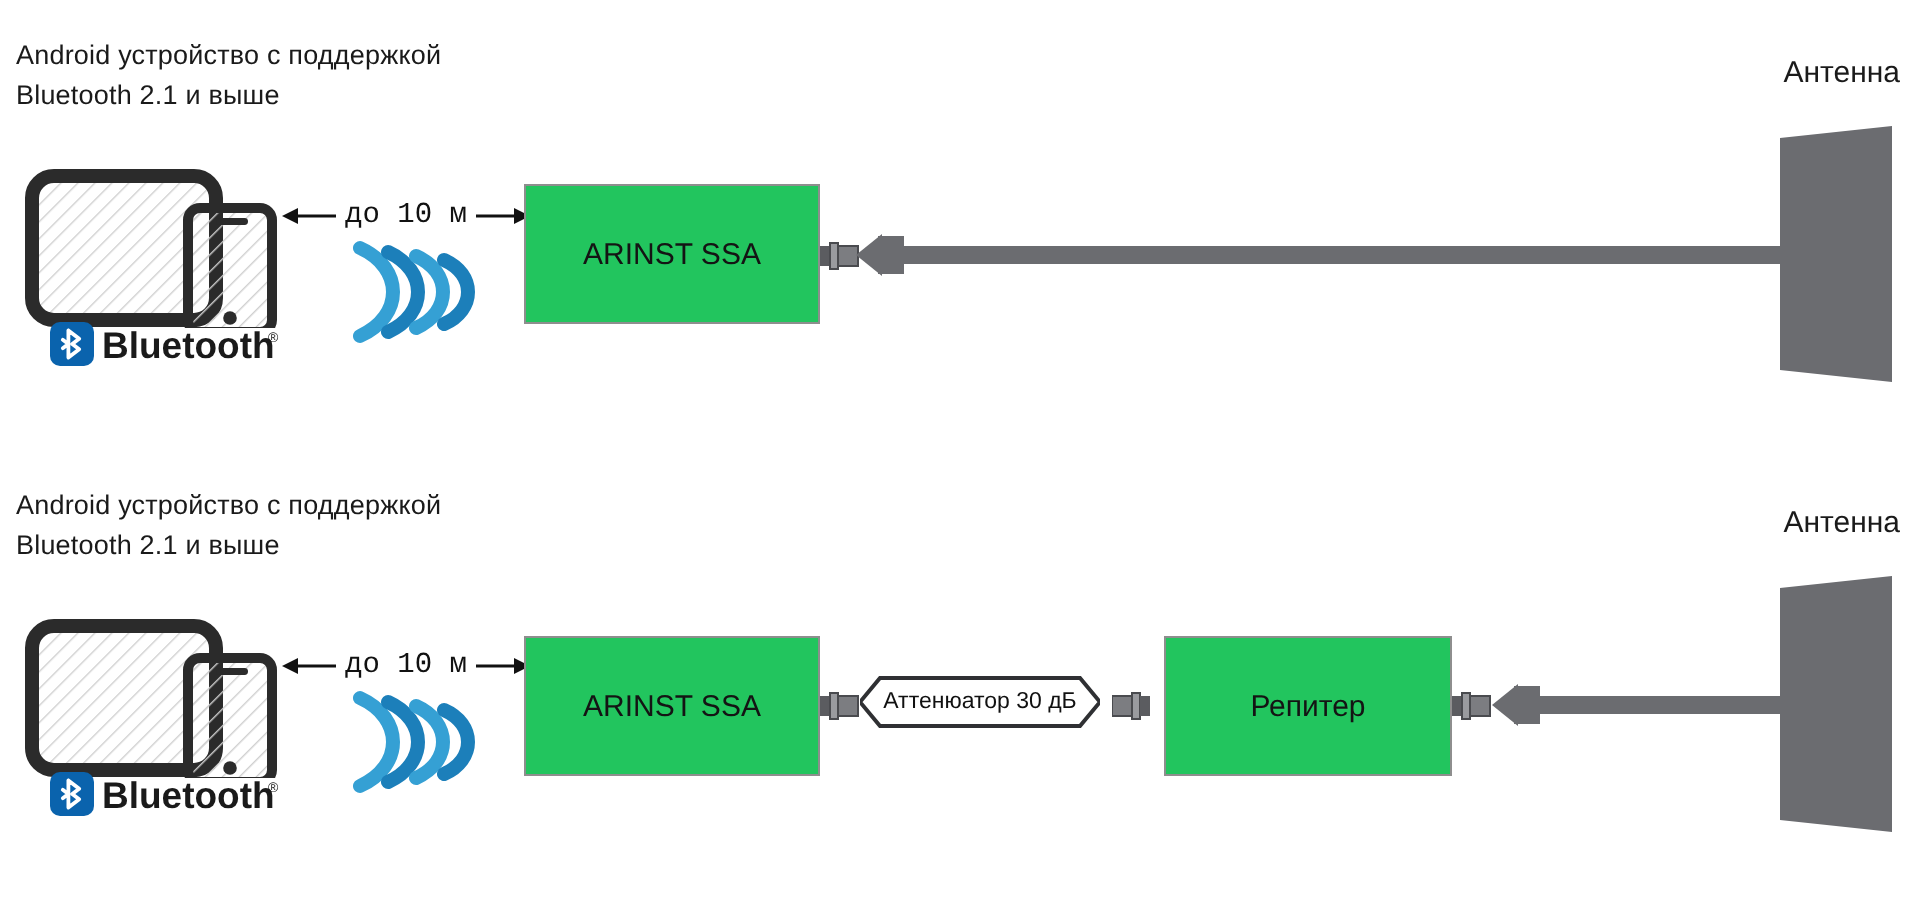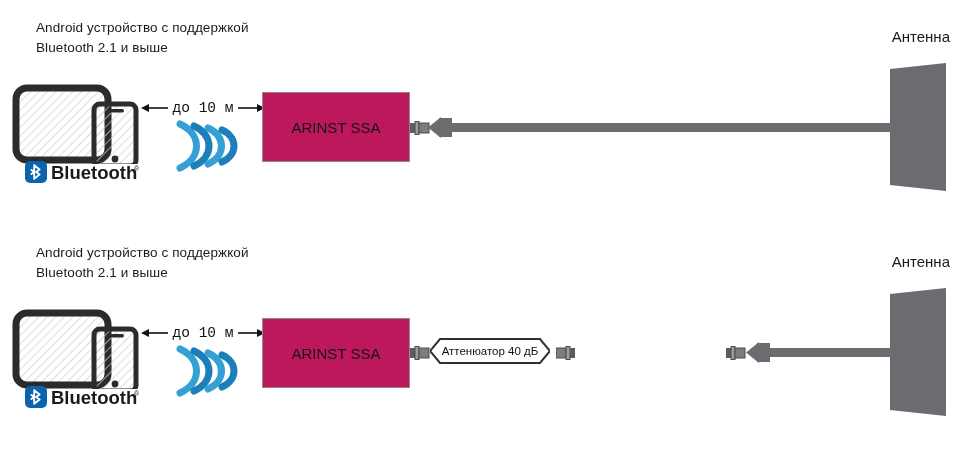--- a/index.html
+++ b/index.html
@@ -3,31 +3,31 @@
 <meta charset="utf-8">
 <style>
   html,body{margin:0;padding:0;background:#ffffff;}
   body{width:962px;height:449px;position:relative;overflow:hidden;
        font-family:"Liberation Sans","DejaVu Sans",sans-serif;color:#000;}
   .diagram{position:absolute;left:0;width:962px;height:224px;}
   #diagram-top{top:0;}
   #diagram-bottom{top:225px;}
 
   .caption{position:absolute;left:8px;top:18px;font-size:13.5px;line-height:20px;
-           color:#1a1a1a;white-space:pre-line;letter-spacing:0.1px;margin-left:28px;}
+           color:#1a1a1a;white-space:pre-line;letter-spacing:0.1px;}
   .antenna-label{position:absolute;right:12px;top:28px;font-size:15px;color:#1a1a1a;}
 
   .devices{position:absolute;left:12px;top:84px;width:140px;height:80px;}
   .bt-logo{position:absolute;left:14px;top:160px;width:120px;height:24px;padding-left:11px;}
   .waves{position:absolute;left:176px;top:120px;width:72px;height:52px;}
   .dist{position:absolute;left:140px;top:96px;width:126px;height:24px;}
   .dist-text{position:absolute;left:0;top:0;width:126px;text-align:center;
              font-size:14.5px;line-height:24px;color:#111;font-family:Liberation Mono, monospace;}
 
-  .box{position:absolute;background:#be185d;border:1px solid #8e8e8e;
+  .box{position:absolute;background:#22c55e;border:1px solid #8e8e8e;
        box-sizing:border-box;display:flex;align-items:center;justify-content:center;
        font-size:15px;color:#141414;}
   #ssa-box-top{left:262px;top:92px;width:148px;height:70px;}
   #ssa-box-bottom{left:262px;top:93px;width:148px;height:70px;}
   #repeater-box{left:582px;top:93px;width:144px;height:70px;}
 
   .conn{position:absolute;width:22px;height:16px;}
   .antenna{position:absolute;}
   .cable{position:absolute;background:#6b6c70;height:9px;}
   .arrowhead{position:absolute;}
@@ -179,31 +179,34 @@
       <rect x="0" y="3" width="5" height="10" fill="#5b5c60"></rect>
       <rect x="5" y="1.5" width="4" height="13" fill="#9a9b9f" stroke="#4a4b4f" stroke-width="1"></rect>
       <rect x="9" y="3" width="10" height="10" fill="#7c7d81" stroke="#4a4b4f" stroke-width="1"></rect>
     </svg>
   </div>
 
   <div class="atten">
     <svg width="120" height="28" viewBox="0 0 120 28">
       <polygon points="0,14 10,2 110,2 120,14 110,26 10,26" fill="#ffffff" stroke="#2f3033" stroke-width="2"></polygon>
     </svg>
-    <div class="atten-text">Аттенюатор 40 дБ</div>
+    <div class="atten-text">Аттенюатор 30 дБ</div>
   </div>
 
   <div class="conn" style="left:556px;top:120px;">
     <svg width="22" height="16" viewBox="0 0 22 16">
       <rect x="0" y="3" width="10" height="10" fill="#7c7d81" stroke="#4a4b4f" stroke-width="1"></rect>
       <rect x="10" y="1.5" width="4" height="13" fill="#9a9b9f" stroke="#4a4b4f" stroke-width="1"></rect>
       <rect x="14" y="3" width="5" height="10" fill="#5b5c60"></rect>
     </svg>
   </div>
 
+  <div class="box" id="repeater-box">
+    <span>Репитер</span>
+  </div>
 
   <div class="conn" style="left:726px;top:120px;">
     <svg width="22" height="16" viewBox="0 0 22 16">
       <rect x="0" y="3" width="5" height="10" fill="#5b5c60"></rect>
       <rect x="5" y="1.5" width="4" height="13" fill="#9a9b9f" stroke="#4a4b4f" stroke-width="1"></rect>
       <rect x="9" y="3" width="10" height="10" fill="#7c7d81" stroke="#4a4b4f" stroke-width="1"></rect>
     </svg>
   </div>
 
   <div class="cable" style="left:766px;top:123px;width:130px;"></div>

